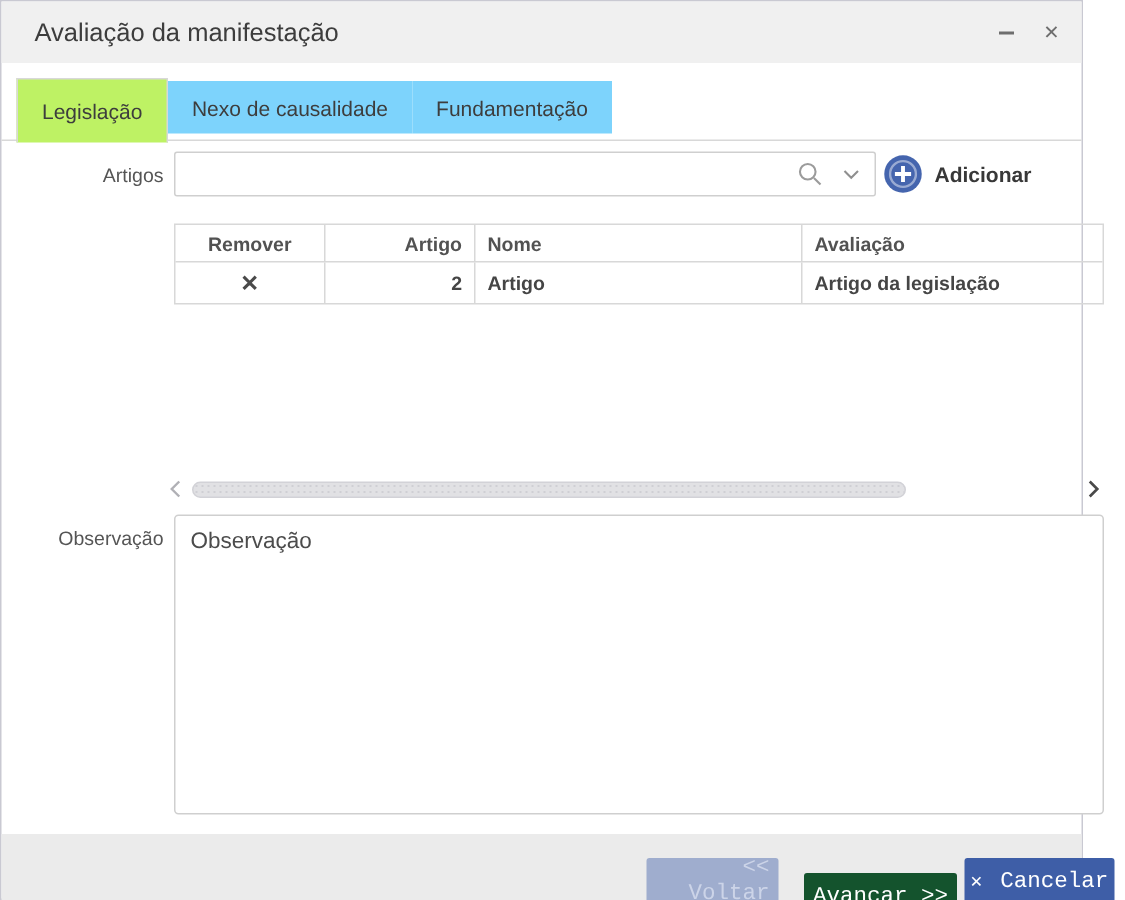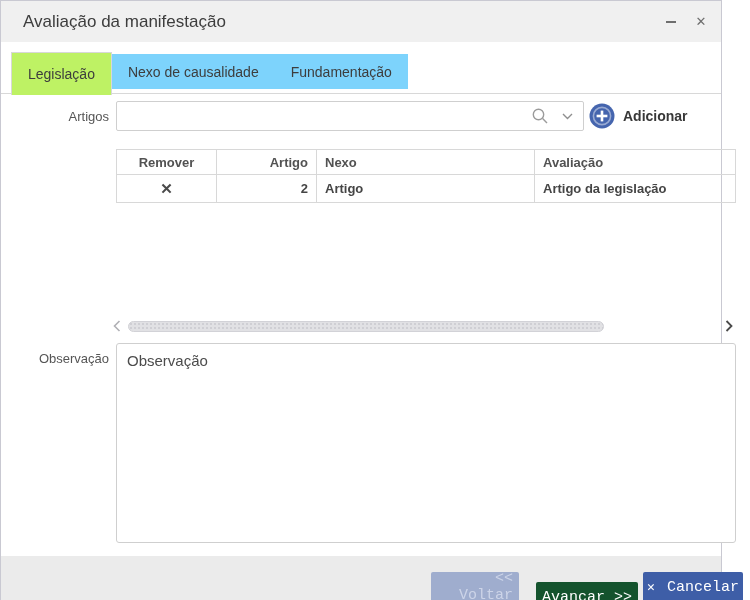--- a/index.html
+++ b/index.html
@@ -116,21 +116,21 @@
       <line x1="13" y1="7.6" x2="13" y2="18.4" stroke="#ffffff" stroke-width="2.6"></line>
       <line x1="7.6" y1="13" x2="18.4" y2="13" stroke="#ffffff" stroke-width="2.6"></line>
     </svg>
     <span class="lbl">Adicionar</span>
   </div>
 
   <div class="grid">
     <div class="grow ghead">
       <div class="gc c0">Remover</div>
       <div class="gc c1">Artigo</div>
-      <div class="gc c2">Nexo</div>
+      <div class="gc c2">Nome</div>
       <div class="gc c3">Avaliação</div>
     </div>
     <div class="grow gbody">
       <div class="gc c0">
         <span class="xmark">✕</span>
       </div>
       <div class="gc c1">2</div>
       <div class="gc c2">Artigo</div>
       <div class="gc c3">Artigo da legislação</div>
     </div>

